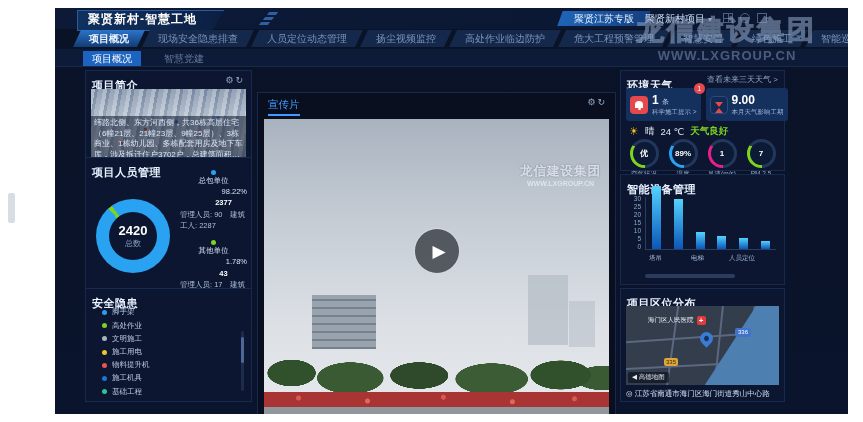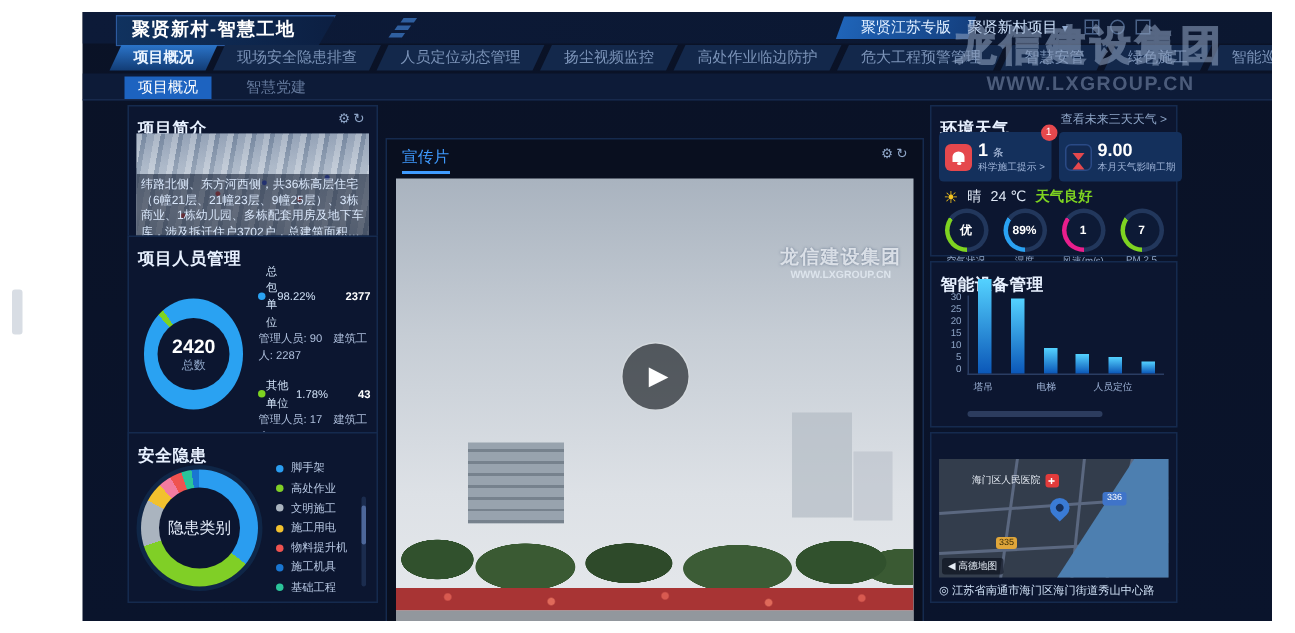--- a/index.html
+++ b/index.html
@@ -59,21 +59,21 @@
   .intro-text{position:absolute;left:0;right:0;bottom:0;padding:2px 3px;font-size:8px;line-height:1.3;color:#d8e6fa;background:rgba(8,18,40,.55);}
 
   
   .pn-row{position:absolute;left:4px;right:4px;top:18px;bottom:4px;display:flex;align-items:center;}
   .donut1{width:74px;height:74px;border-radius:50%;background:conic-gradient(from 318deg,#7ed321 0 7deg,#2aa2f2 7deg 360deg);display:flex;align-items:center;justify-content:center;margin-left:6px;}
   .donut1 .in{width:48px;height:48px;border-radius:50%;background:#0c1630;display:flex;flex-direction:column;align-items:center;justify-content:center;}
   .donut1 .v{font-size:13px;font-weight:bold;color:#fff;}
   .donut1 .l{font-size:8px;color:#8fa6c8;}
   .legend1{margin-left:10px;flex:1;display:flex;flex-direction:column;gap:9px;}
   .lg-block{font-size:7.5px;color:#aebfdc;line-height:1.5;}
-  .lg-block .r1{display:flex;align-items:center;gap:0;color:#cfe0f5;}
+  .lg-block .r1{display:flex;align-items:center;gap:0;color:#cfe0f5;flex-direction:column;}
   .lg-block .pct{margin-left:auto;}
   .lg-block .cnt{font-weight:bold;color:#fff;margin-left:20px;}
   .dot{width:5px;height:5px;border-radius:50%;background:var(--c,#2aa2f2);flex:0 0 auto;}
   .donut2{width:78px;height:78px;border-radius:50%;margin-left:4px;
     background:conic-gradient(from 0deg,#2a9df0 0 128deg,#80cf26 128deg 252deg,#aab4bf 252deg 298deg,#f2c12e 298deg 317deg,#f27ba0 317deg 330deg,#ef5350 330deg 342deg,#2bc49a 342deg 352deg,#1976d2 352deg 360deg);
     display:flex;align-items:center;justify-content:center;box-shadow:0 0 0 3px rgba(42,157,240,.12);}
   .donut2 .in{width:54px;height:54px;border-radius:50%;background:#0c1630;display:flex;align-items:center;justify-content:center;font-size:10.5px;color:#e6eefc;}
   .legend2{margin-left:12px;flex:1;display:flex;flex-direction:column;gap:3.2px;}
   .legend2 .li{display:flex;align-items:center;gap:5px;font-size:7.5px;color:#b7c7e2;}
   .vscroll{position:absolute;right:3px;top:24px;width:3px;height:60px;background:#1b2c4e;border-radius:2px;}
@@ -255,23 +255,20 @@
           </div>
         </div>
       </div>
     </div>
 
     <div class="panel hazard">
       <div class="p-hd">
           <span class="t">安全隐患</span>
         </div>
       <div class="pn-row">
-        <div class="donut2">
-          <div class="in">隐患类别</div>
-        </div>
         <div class="legend2">
           <div class="li">
               <span class="dot" style="--c: #2a9df0;"></span>
               <span>脚手架</span>
             </div>
           <div class="li">
               <span class="dot" style="--c: #80cf26;"></span>
               <span>高处作业</span>
             </div>
           <div class="li">
@@ -410,20 +407,23 @@
             <span>电梯</span>
             <span></span>
             <span>人员定位</span>
             <span></span>
           </div>
       </div>
       <div class="hscroll" style="bottom:6px;"></div>
     </div>
 
     <div class="panel map">
+      <div class="p-hd">
+          <span class="t">项目区位分布</span>
+        </div>
       <div class="map-canvas">
         <div class="mr" style="left:0;top:30px;width:100%;height:2px;transform:rotate(-4deg);"></div>
         <div class="mr" style="left:0;top:58px;width:100%;height:2px;transform:rotate(-3deg);"></div>
         <div class="mr" style="left:46px;top:-6px;width:2px;height:110%;transform:rotate(8deg);"></div>
         <div class="mr" style="left:92px;top:-6px;width:2px;height:110%;transform:rotate(6deg);"></div>
         <div class="mr" style="left:120px;top:-6px;width:2px;height:110%;transform:rotate(12deg);"></div>
         <div class="river"></div>
         <div class="hosp">
           <span>海门区人民医院</span>
           <span class="cross">+</span>

